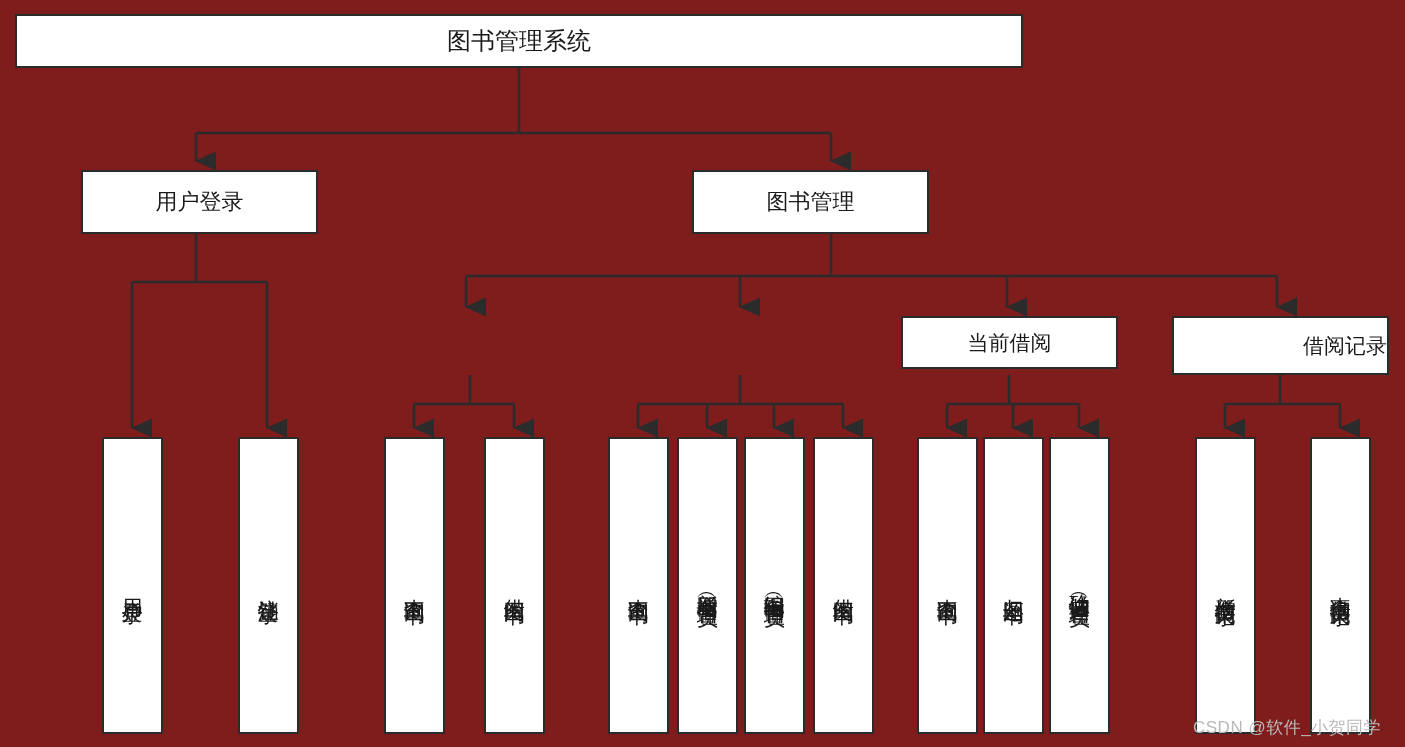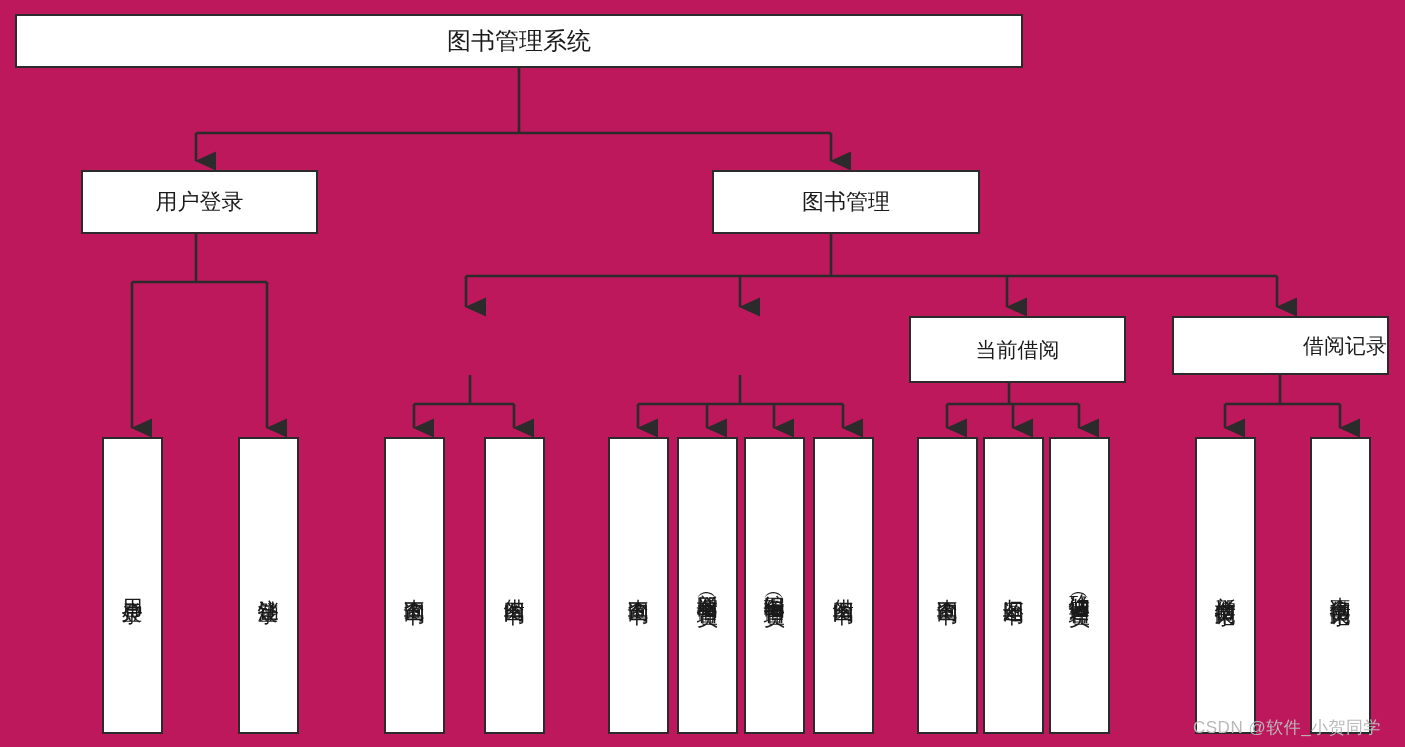--- a/index.html
+++ b/index.html
@@ -7,21 +7,21 @@
     padding: 0;
     background: #ffffff;
   }
   body {
     font-family: "Liberation Sans", "DejaVu Sans", sans-serif;
   }
   #canvas {
     position: relative;
     width: 1405px;
     height: 747px;
-    background: #be185d;
+    background: #7f1d1d;
     overflow: hidden;
   }
   #wires {
     position: absolute;
     left: 0;
     top: 0;
     width: 1405px;
     height: 747px;
     pointer-events: none;
   }
@@ -125,27 +125,27 @@
   </svg>
 
   <div class="node root" style="left:15px; top:14px; width:1008px; height:54px;">
     <span>图书管理系统</span>
   </div>
 
   <div class="node lvl1" style="left:81px; top:170px; width:237px; height:64px;">
     <span>用户登录</span>
   </div>
 
-  <div class="node lvl1" style="left:712px; top:170px; width:268px; height:64px;">
+  <div class="node lvl1" style="left:692px; top:170px; width:237px; height:64px;">
     <span>图书管理</span>
   </div>
 
 
 
-  <div class="node lvl2" style="left:901px; top:316px; width:217px; height:67px;margin-left:8px;">
+  <div class="node lvl2" style="left:901px; top:316px; width:217px; height:53px;">
     <span>当前借阅</span>
   </div>
 
   <div class="node lvl2" style="left:1172px; top:316px; width:217px; height:59px;justify-content:flex-end;">
     <span>借阅记录</span>
   </div>
 
   <div class="node leaf" style="left:102px; top:437px; width:61px; height:297px;">
     <span class="leaf-label">用户登录</span>
   </div>

